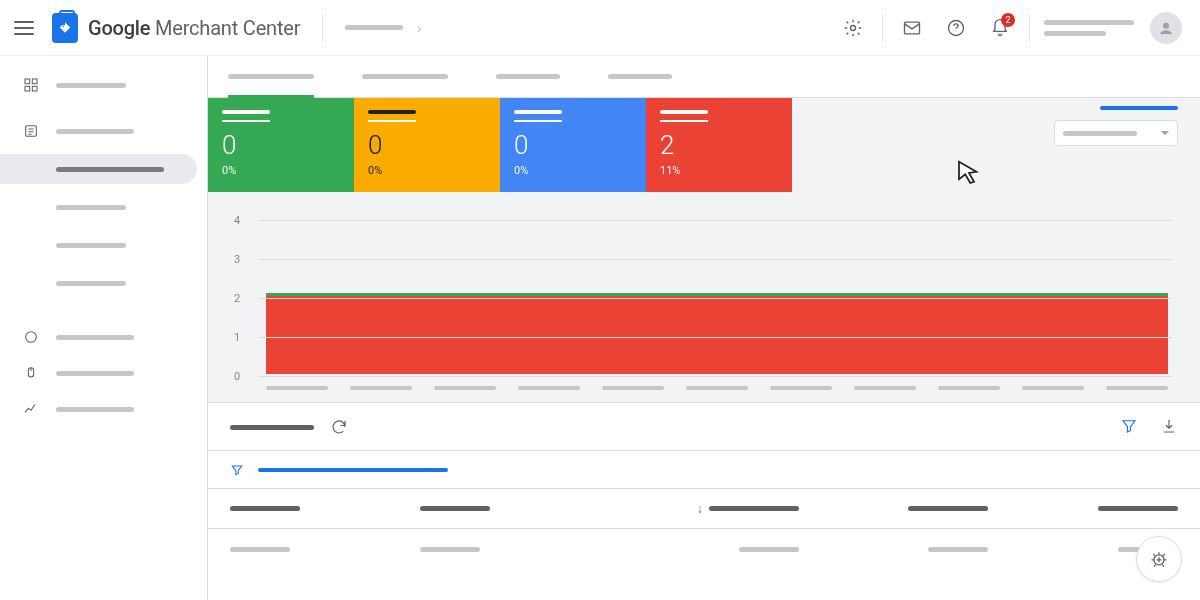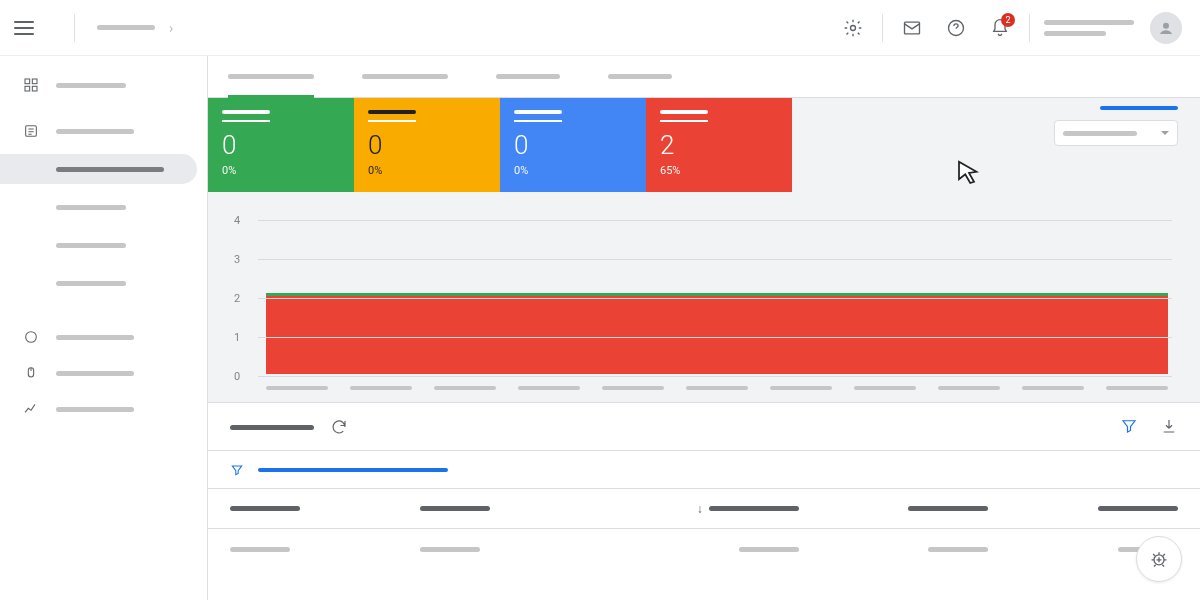--- a/index.html
+++ b/index.html
@@ -102,20 +102,29 @@
 </style>
 </head>
 <body>
 
 <div class="hdr">
   <div class="menu">
       <span></span>
       <span></span>
       <span></span>
     </div>
+  <div class="logo">
+    <div class="badge">
+      <svg viewBox="0 0 24 24">
+          <path d="M12 2l9 9-9 9-9-9 4-4h5z" fill="#fff" stroke="none"></path>
+          <circle cx="9" cy="9" r="1.4" fill="#1a73e8"></circle>
+        </svg>
+    </div>
+    <div class="txt"><b>Google</b><span> Merchant Center</span></div>
+  </div>
   <div class="sep"></div>
   <div class="crumb">
     <span class="ph" style="width:58px"></span>
     <span class="chev">›</span>
   </div>
   <div class="right">
     <div class="icn">
       <svg viewBox="0 0 24 24">
           <circle cx="12" cy="12" r="3"></circle>
           <path d="M12 2v3M12 19v3M4.2 4.2l2.1 2.1M17.7 17.7l2.1 2.1M2 12h3M19 12h3M4.2 19.8l2.1-2.1M17.7 6.3l2.1-2.1"></path>
@@ -259,21 +268,21 @@
           <div class="card c-blue">
             <div class="lbl"></div>
               <div class="und"></div>
             <div class="num">0</div>
             <div class="pct">0%</div>
           </div>
           <div class="card c-red">
             <div class="lbl"></div>
               <div class="und"></div>
             <div class="num">2</div>
-            <div class="pct">65%</div>
+            <div class="pct">11%</div>
           </div>
         </div>
         <div class="date-area">
           <div class="link"></div>
           <div class="dd">
               <span class="ph" style="width:74px"></span>
             </div>
         </div>
 
         <div class="chart" id="chart">

